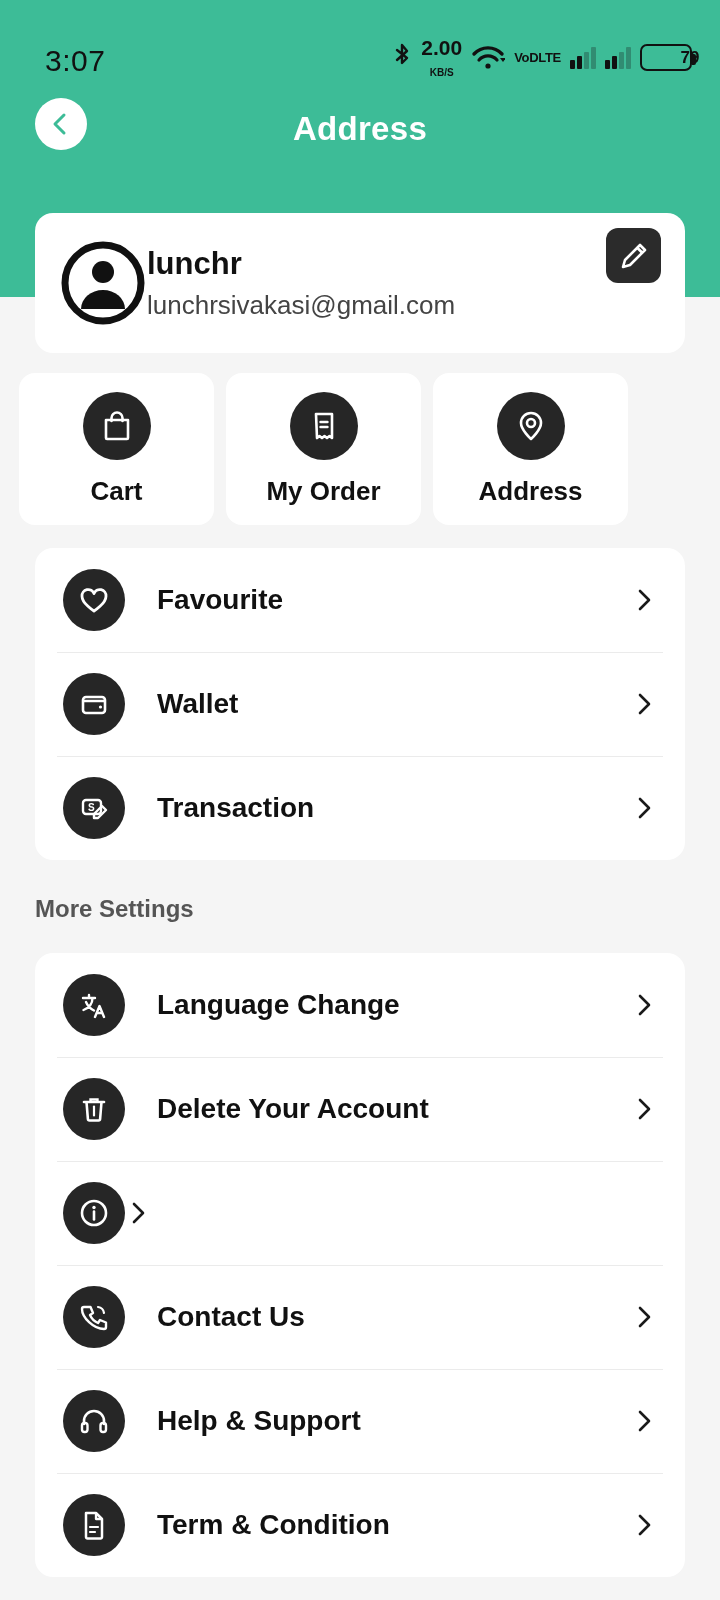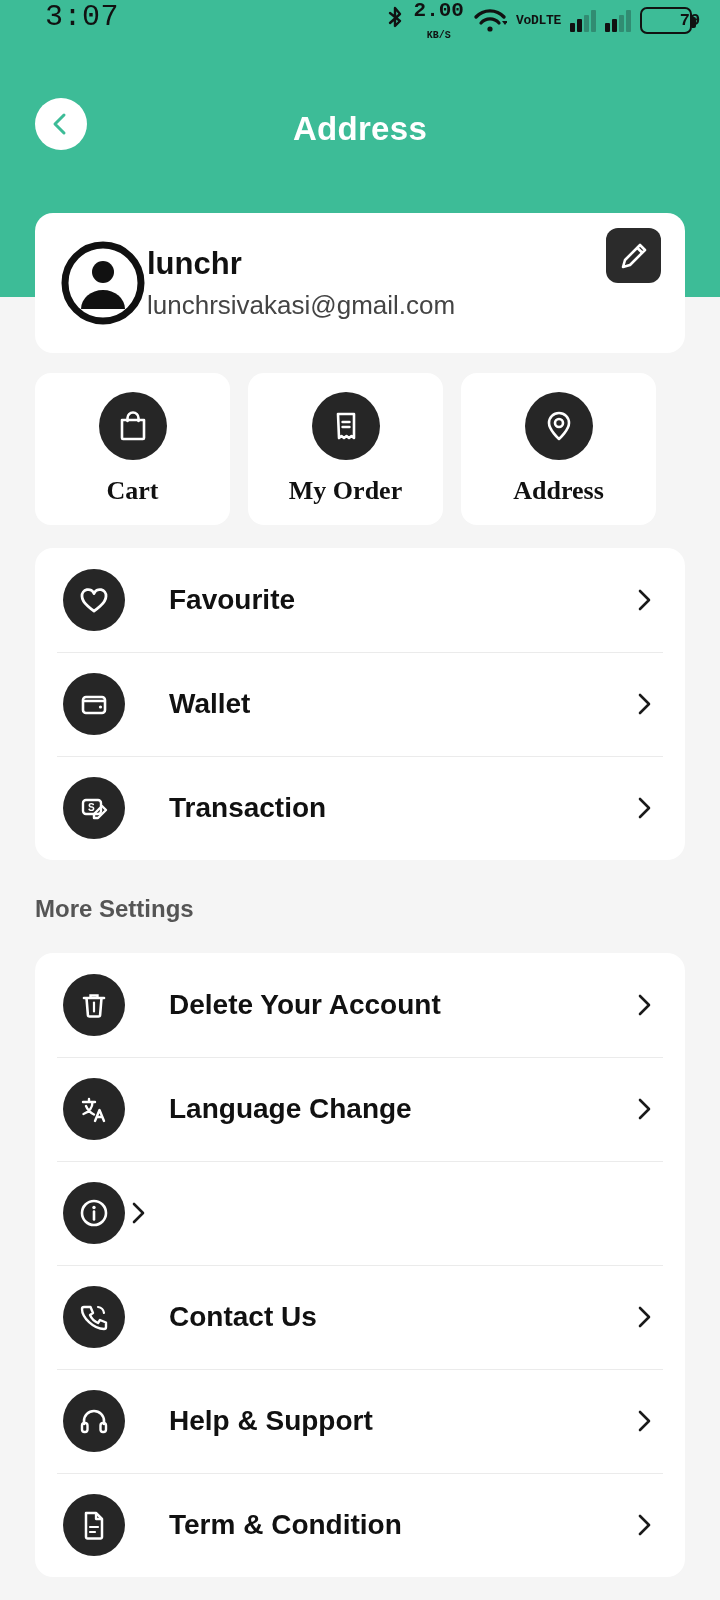--- a/index.html
+++ b/index.html
@@ -11,23 +11,22 @@
   }
   #screen { position:relative; width:720px; height:1600px; background:#F5F5F5; overflow:hidden; }
 
   
   .header-bg {
     position:absolute; top:0; left:0; width:720px; height:297px;
     background:#3DBC97;
   }
   .statusbar {
     position:absolute; top:0; left:0; width:720px; height:78px;
-    display:flex; align-items:flex-start; justify-content:space-between;
+    display:flex; align-items:flex-end; justify-content:space-between;
     padding:0 28px 0 45px;
-    font-family:Liberation Mono, monospace;
   }
   .status-time { font-size:30px; font-weight:400; color:#111; letter-spacing:.5px; }
   .status-right { display:flex; align-items:center; gap:9px; }
   .kbs { display:flex; flex-direction:column; align-items:center; line-height:1; }
   .kbs .n { font-size:21px; font-weight:700; color:#111; }
   .kbs .u { font-size:10px; font-weight:700; color:#111; margin-top:10px; }
   .volte { display:flex; flex-direction:row; align-items:center; line-height:1; }
   .volte span { font-size:13px; font-weight:800; color:#111; letter-spacing:-.3px; }
   .bars { display:flex; align-items:flex-end; gap:2px; height:22px; }
   .bars i { display:block; width:5px; background:#111; border-radius:1px; }
@@ -73,22 +72,22 @@
   .profile-name { font-size:31px; font-weight:600; color:#111; line-height:1.25; }
   .profile-email { font-size:26px; font-weight:400; color:#444; margin-top:6px; }
   .edit-btn {
     width:55px; height:55px; border-radius:12px; background:#2B2B2B;
     display:flex; align-items:center; justify-content:center; cursor:pointer;
     align-self:flex-start; margin-top:15px;
   }
 
   
   .quick-row {
-    position:absolute; top:373px; left:35px;
-    width:650px; display:flex; gap:18px;font-family:Liberation Serif, serif;
+    position:absolute; top:373px; left:19px;
+    width:650px; display:flex; gap:12px;
   }
   .quick-card {
     width:195px; height:152px; background:#ffffff; border-radius:16px;
     display:flex; flex-direction:column; align-items:center; justify-content:center;
     cursor:pointer;
   }
   .quick-icon {
     width:68px; height:68px; border-radius:50%; background:#262626;
     display:flex; align-items:center; justify-content:center; margin-bottom:16px;
   }
@@ -106,21 +105,21 @@
     display:flex; align-items:center; padding:0 28px; cursor:pointer;
   }
   .menu-row + .menu-row:before {
     content:""; position:absolute; left:22px; right:22px; top:0;
     height:1px; background:#EBEBEB;
   }
   .menu-icon {
     width:62px; height:62px; flex:0 0 62px; border-radius:50%;
     background:#262626; display:flex; align-items:center; justify-content:center;
   }
-  .menu-label { margin-left:44px; flex:1; font-size:28px; font-weight:600; color:#111; }
+  .menu-label { margin-left:32px; flex:1; font-size:28px; font-weight:600; color:#111; }
   .chevron { width:26px; height:26px; flex:0 0 26px; }
 
   .section-title {
     position:absolute; left:35px; top:895px;
     font-size:24px; font-weight:700; color:#555;
   }
 
   svg { display:block; }
 </style>
 </head>
@@ -290,52 +289,52 @@
 
   </div>
 
   <div class="section-title">More Settings</div>
 
   <div class="menu-card" id="group-two">
 
     <div class="menu-row">
       <span class="menu-icon">
         <svg width="32" height="32" viewBox="0 0 32 32">
+          <path d="M5 9 h12 M11 6 v3 M14.5 9 c0 6 -4 10 -9 12 M8 13 c2 5 5 7 8 8.5" fill="none" stroke="#fff" stroke-width="2.4" stroke-linecap="round"></path>
+          <path d="M17 28 l4.5 -11 l4.5 11 M18.8 24 h5.4" fill="none" stroke="#fff" stroke-width="2.4" stroke-linecap="round" stroke-linejoin="round"></path>
+        </svg>
+      </span>
+      <span class="menu-label">Language Change</span>
+      <span class="chevron">
+        <svg width="26" height="26" viewBox="0 0 26 26">
+          <path d="M9 4 L18 13 L9 22" fill="none" stroke="#1A1A1A" stroke-width="2.6" stroke-linecap="round" stroke-linejoin="round"></path>
+        </svg>
+      </span>
+    </div>
+
+    <div class="menu-row">
+      <span class="menu-icon">
+        <svg width="32" height="32" viewBox="0 0 32 32">
           <path d="M6 9 h20" stroke="#fff" stroke-width="2.6" stroke-linecap="round"></path>
           <path d="M12.5 9 v-2.5 h7 V9" fill="none" stroke="#fff" stroke-width="2.4"></path>
           <path d="M8.5 9 l1.4 17 a1.6 1.6 0 0 0 1.6 1.5 h9 a1.6 1.6 0 0 0 1.6 -1.5 L23.5 9" fill="none" stroke="#fff" stroke-width="2.6" stroke-linejoin="round"></path>
           <path d="M16 13.5 v9" stroke="#fff" stroke-width="2.2" stroke-linecap="round"></path>
         </svg>
       </span>
       <span class="menu-label">Delete Your Account</span>
       <span class="chevron">
         <svg width="26" height="26" viewBox="0 0 26 26">
           <path d="M9 4 L18 13 L9 22" fill="none" stroke="#1A1A1A" stroke-width="2.6" stroke-linecap="round" stroke-linejoin="round"></path>
         </svg>
       </span>
     </div>
 
     <div class="menu-row">
       <span class="menu-icon">
         <svg width="32" height="32" viewBox="0 0 32 32">
-          <path d="M5 9 h12 M11 6 v3 M14.5 9 c0 6 -4 10 -9 12 M8 13 c2 5 5 7 8 8.5" fill="none" stroke="#fff" stroke-width="2.4" stroke-linecap="round"></path>
-          <path d="M17 28 l4.5 -11 l4.5 11 M18.8 24 h5.4" fill="none" stroke="#fff" stroke-width="2.4" stroke-linecap="round" stroke-linejoin="round"></path>
-        </svg>
-      </span>
-      <span class="menu-label">Language Change</span>
-      <span class="chevron">
-        <svg width="26" height="26" viewBox="0 0 26 26">
-          <path d="M9 4 L18 13 L9 22" fill="none" stroke="#1A1A1A" stroke-width="2.6" stroke-linecap="round" stroke-linejoin="round"></path>
-        </svg>
-      </span>
-    </div>
-
-    <div class="menu-row">
-      <span class="menu-icon">
-        <svg width="32" height="32" viewBox="0 0 32 32">
           <circle cx="16" cy="16" r="12" fill="none" stroke="#fff" stroke-width="2.6"></circle>
           <circle cx="16" cy="10.5" r="1.7" fill="#fff"></circle>
           <path d="M16 14.5 v8" stroke="#fff" stroke-width="2.6" stroke-linecap="round"></path>
         </svg>
       </span>
       <span class="chevron">
         <svg width="26" height="26" viewBox="0 0 26 26">
           <path d="M9 4 L18 13 L9 22" fill="none" stroke="#1A1A1A" stroke-width="2.6" stroke-linecap="round" stroke-linejoin="round"></path>
         </svg>
       </span>

